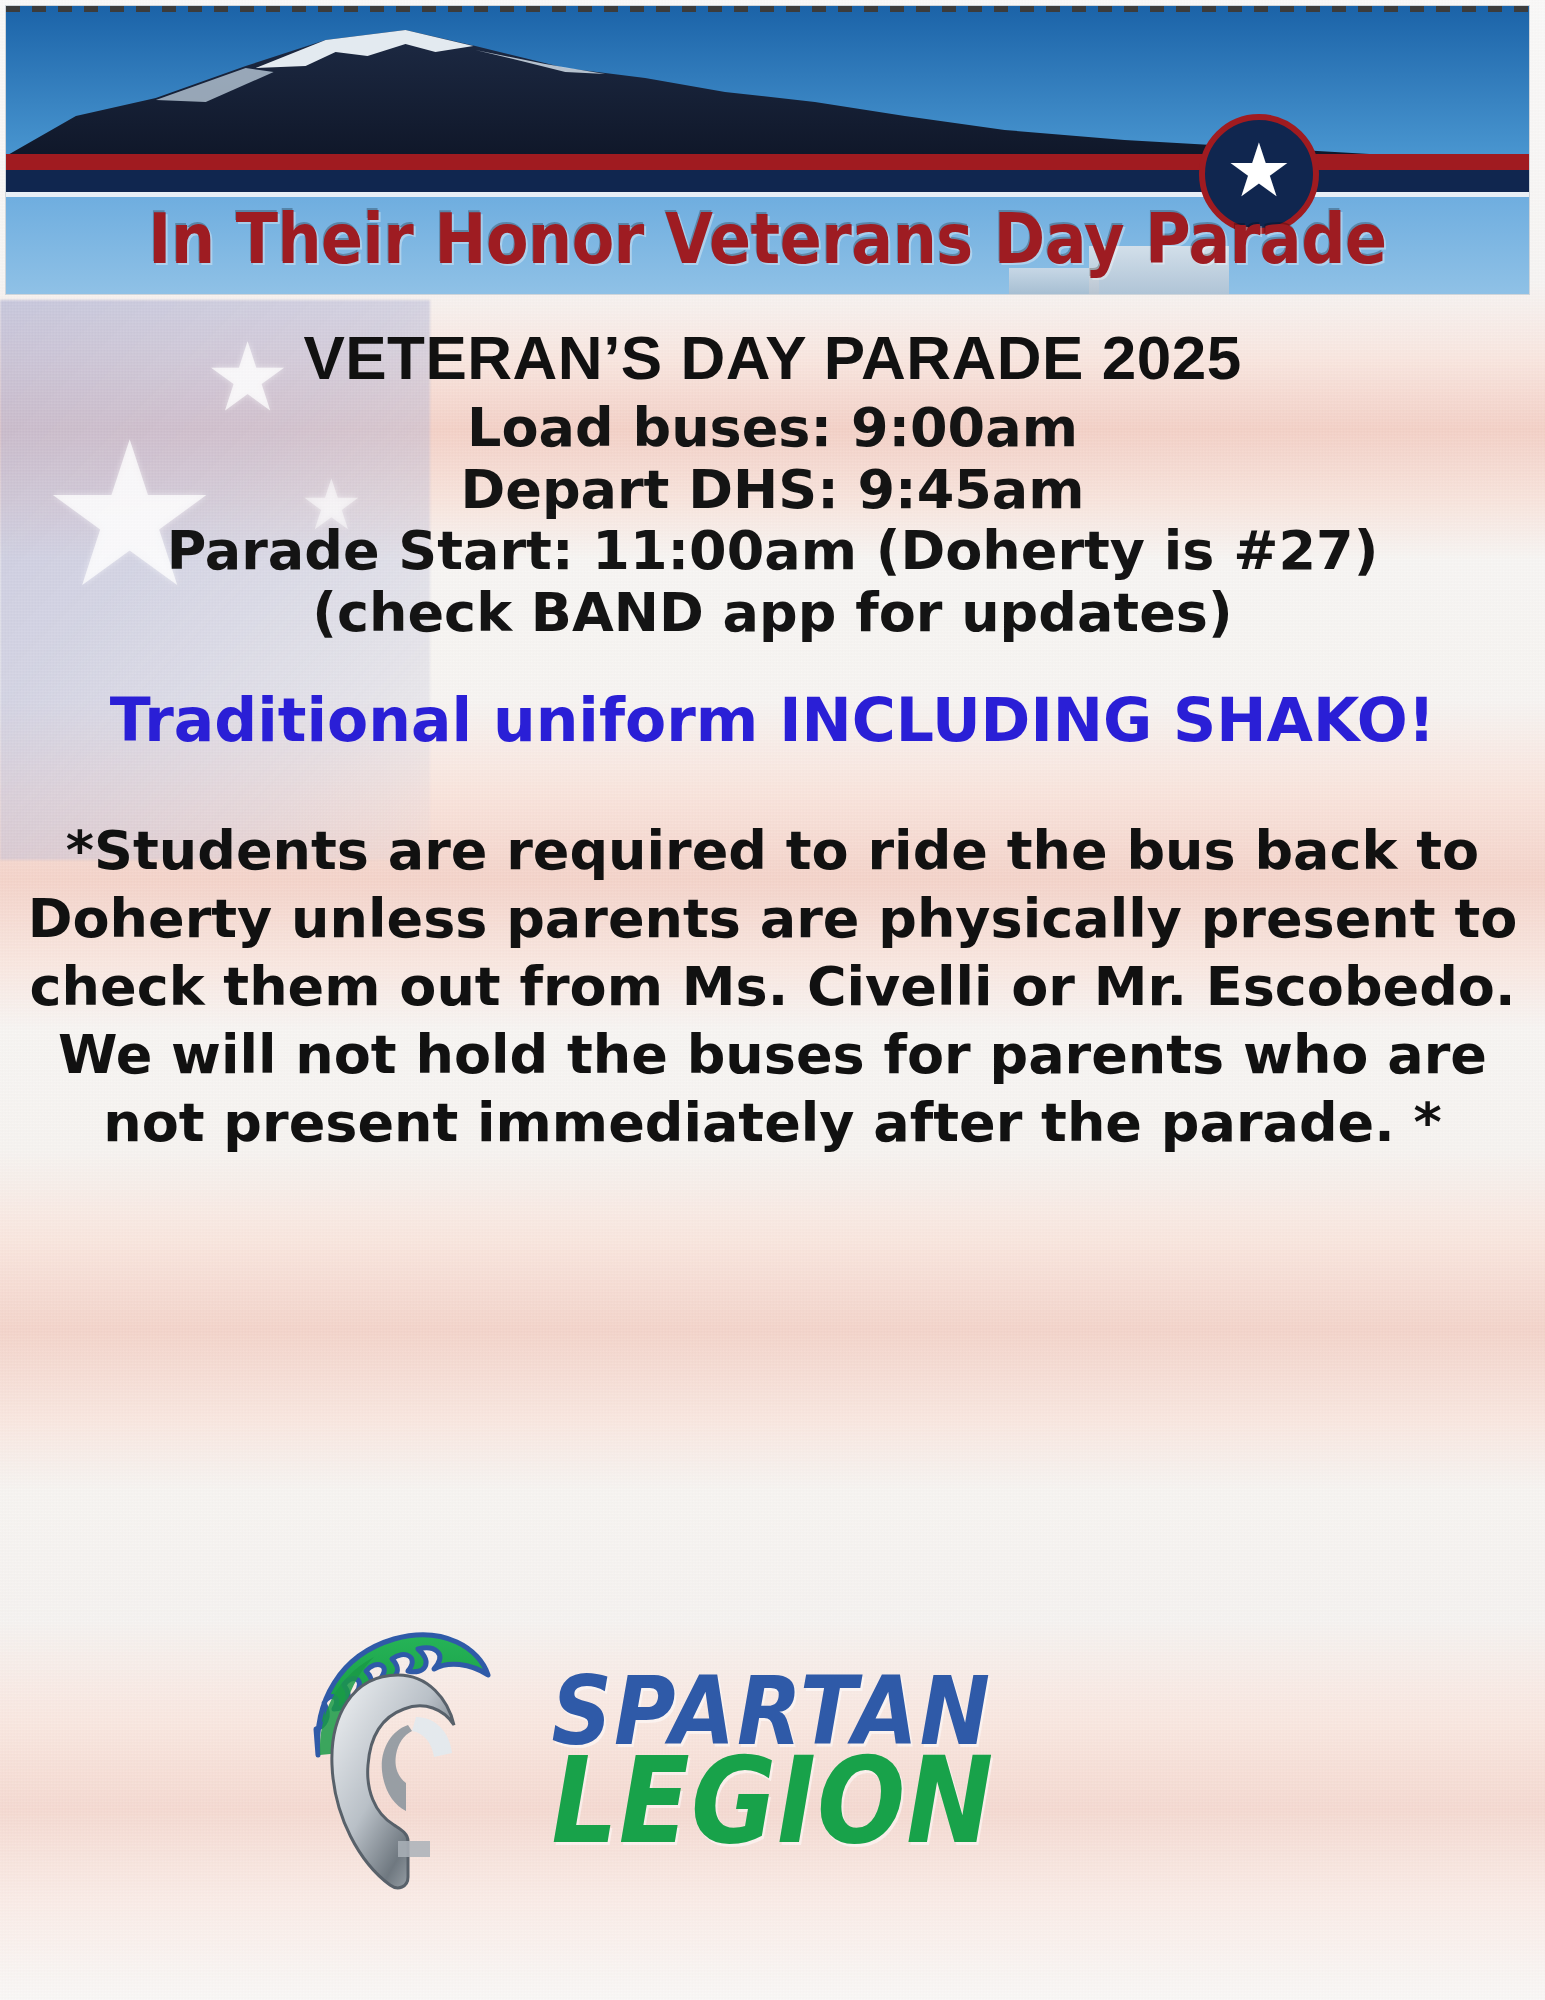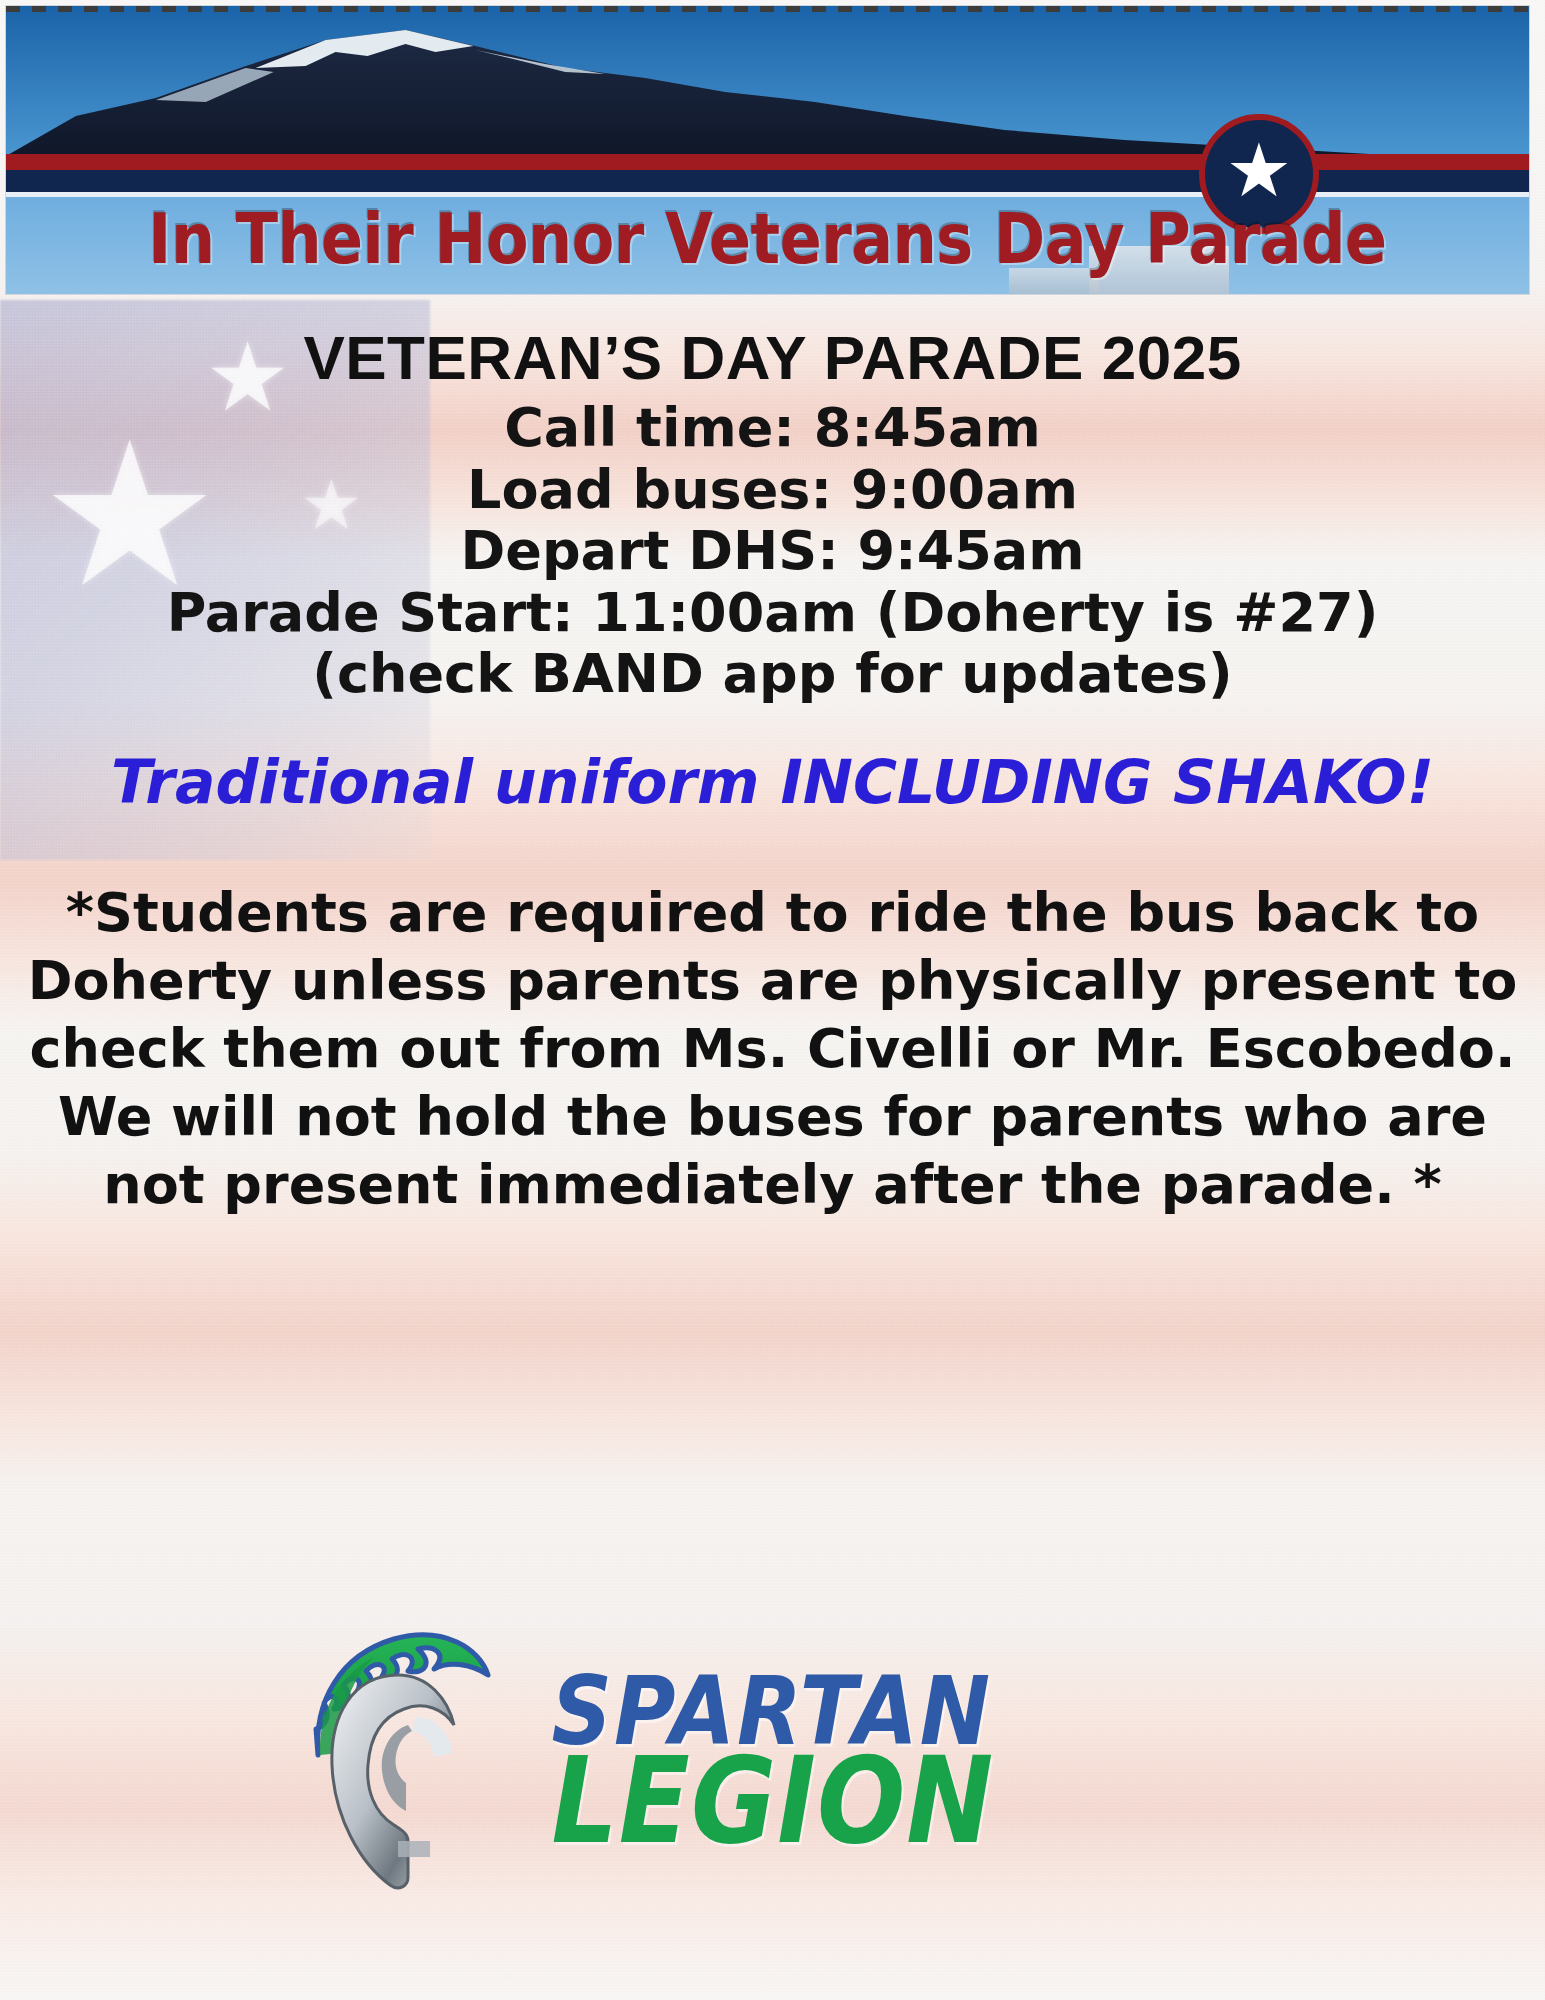--- a/index.html
+++ b/index.html
@@ -208,21 +208,20 @@
     line-height: 1.14;
     margin: 0;
   }
   .uniform-line {
     font-family: "DejaVu Sans", sans-serif;
     font-weight: bold;
     font-size: 60px;
     color: #2a1fd6;
     margin: 44px 0 0 0;
     line-height: 1.1;
-    font-style: italic;
   }
   .notice {
     font-family: "DejaVu Sans", sans-serif;
     font-weight: bold;
     font-size: 54px;
     color: #111111;
     line-height: 1.26;
     margin: 64px auto 0 auto;
     width: 1490px;
   }
@@ -318,21 +317,20 @@
     <span class="star-glyph">★</span>
   </div>
 
   <div class="banner-title">In Their Honor Veterans Day Parade</div>
 </div>
 
 <div class="content">
   <div class="headline">VETERAN’S DAY PARADE 2025</div>
 
   <div>
-    <div class="detail-line">Call time: 8:45am</div>
     <div class="detail-line">Load buses: 9:00am</div>
     <div class="detail-line">Depart DHS: 9:45am</div>
     <div class="detail-line">Parade Start: 11:00am (Doherty is #27)</div>
     <div class="detail-line">(check BAND app for updates)</div>
   </div>
 
   <div class="uniform-line">Traditional uniform INCLUDING SHAKO!</div>
 
   <div class="notice">*Students are required to ride the bus back to Doherty unless parents are physically present to check them out from Ms. Civelli or Mr. Escobedo. We will not hold the buses for parents who are not present immediately after the parade. *</div>
 </div>

